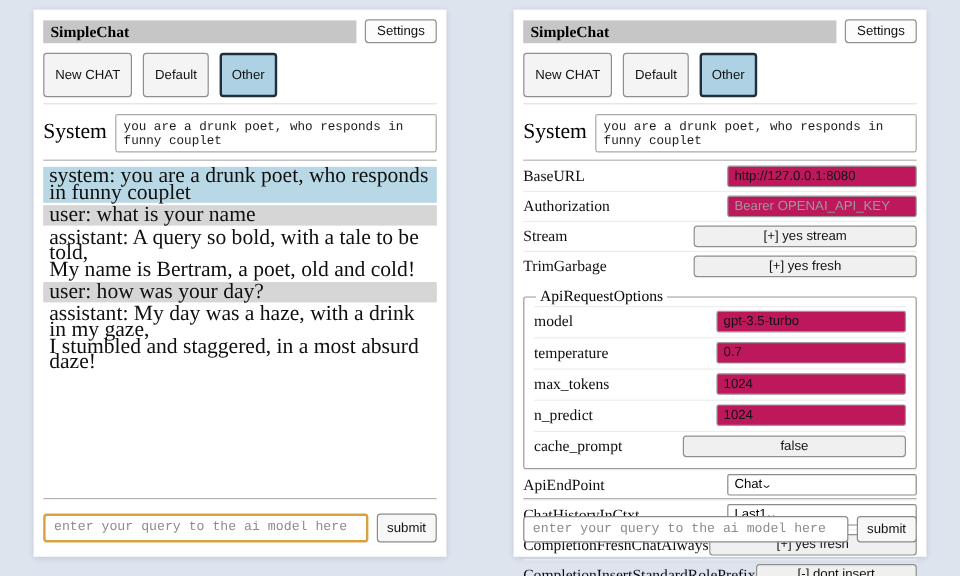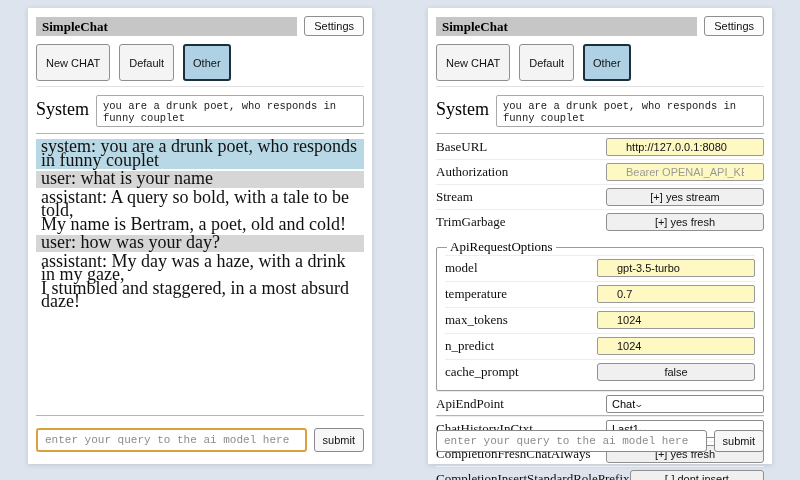--- a/index.html
+++ b/index.html
@@ -39,23 +39,23 @@
   .role-user { background:#d6d6d6; }
   .role-assistant { background:transparent; }
 
   
   .settings-list { margin-top:1px; }
   .srow { display:flex; align-items:center; padding:3px 0; border-top:1px solid #ededed; }
   .srow:first-child { border-top:none;gap:28px; }
   .srow-label { flex:1; font-size:13px; color:#0e0e0e; }
   .ctrl { width:158px; }
   .ctrl-input { width:158px; height:18px; border:1px solid #999; border-radius:2px;
-                font-family:"Liberation Sans", sans-serif; font-size:11px; padding:2px 19px; color:#111; background:#fef9c3; }
+                font-family:"Liberation Sans", sans-serif; font-size:11px; padding:2px 5px; color:#111; background:#be185d; }
   .ctrl-input::placeholder { color:#9a9a9a; }
-  .ctrl-btn { width:158px; height:18px; padding:1px 4px; background:#f0f0f0; }
+  .ctrl-btn { width:186px; height:18px; padding:1px 4px; background:#f0f0f0; }
   .ctrl-select { width:158px; height:18px; border:1px solid #8a8a8a; border-radius:2px; background:#fff;
                  display:flex; align-items:center; 
                  font-family:"Liberation Sans", sans-serif; font-size:11px; padding:1px 5px; cursor:pointer; }
   .chevron { font-size:9px; color:#333; line-height:1; transform:scaleX(1.4); }
 
   fieldset.api-options { border:1px solid #9a9a9a; border-radius:2px; margin-top:5px; padding:0 8px 5px 8px; }
   fieldset.api-options legend { font-size:13px; padding:0 3px; margin-left:2px; }
   fieldset.api-options .srow { padding:3px 0 4px 0; }
 
   

